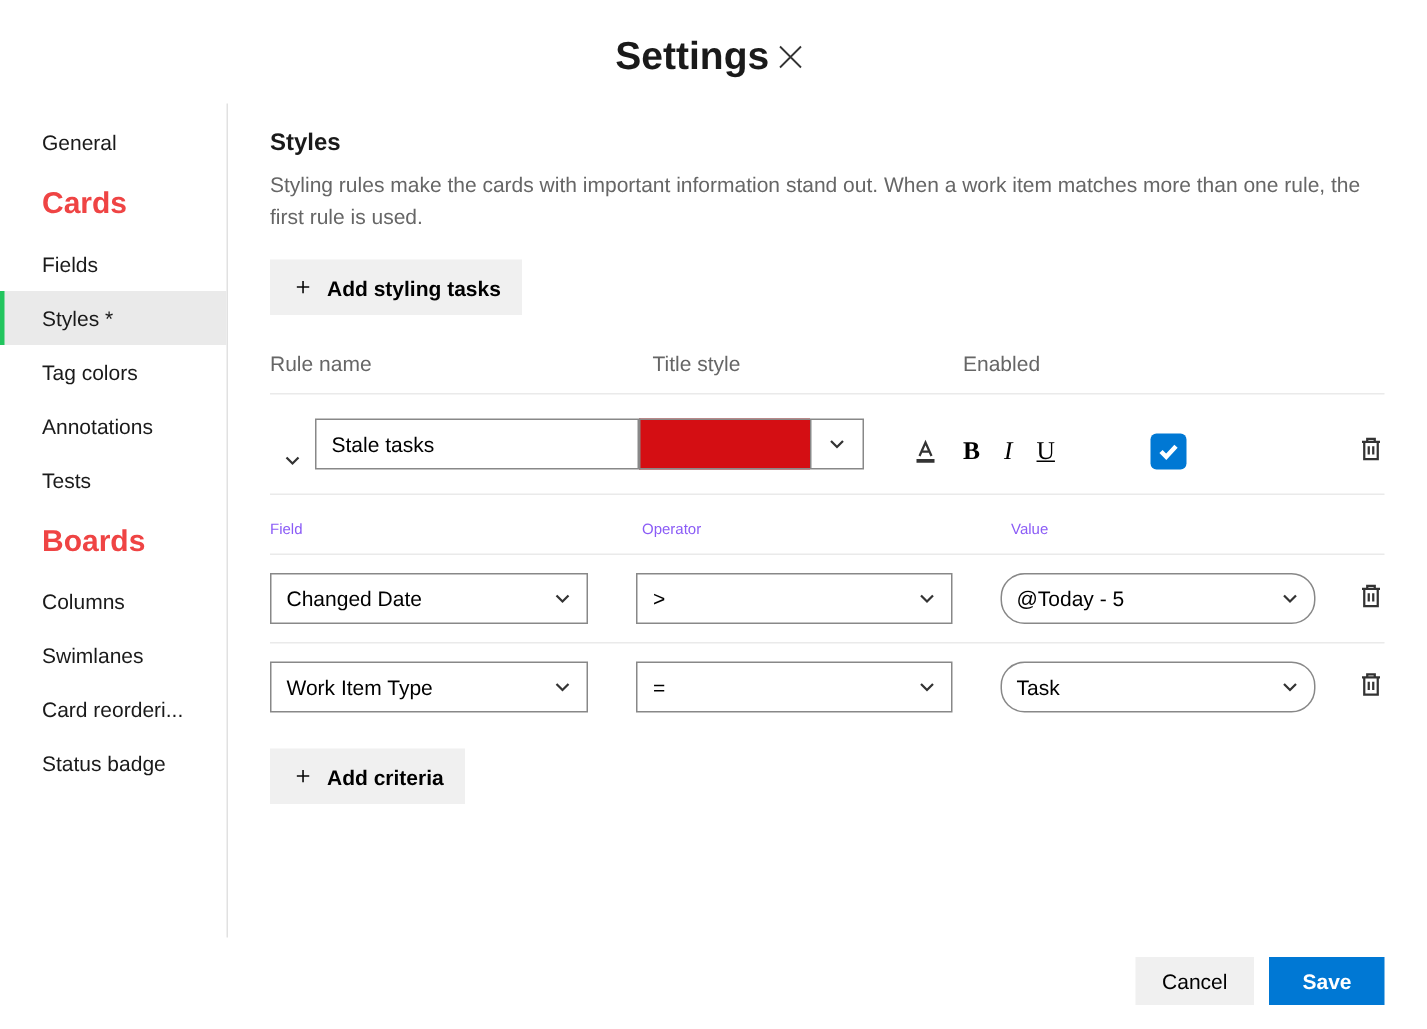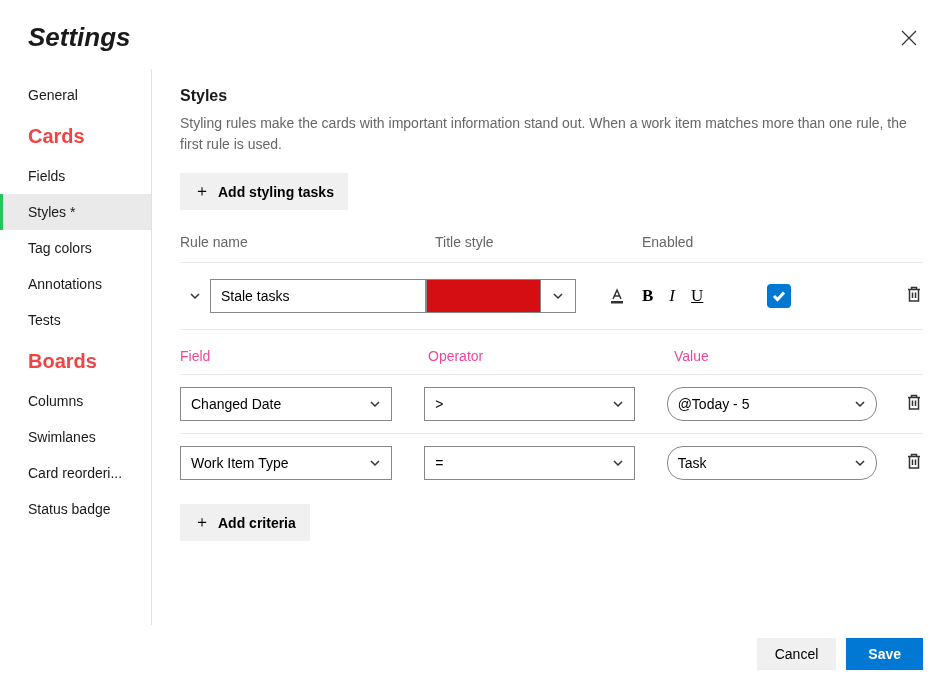--- a/index.html
+++ b/index.html
@@ -1,18 +1,18 @@
 <!DOCTYPE html>
 <html><head>
   <meta charset="utf-8">
   <style>
     * { box-sizing: border-box; margin: 0; padding: 0; font-family: 'Segoe UI', -apple-system, sans-serif; }
     body { width: 951px; height: 686px; background: #fff; position: relative; overflow: hidden; }
     
-    .header { display: flex; justify-content: space-between; align-items: center; padding: 22px 28px 16px 28px; font-style: italic; }
+    .header { display: flex; justify-content: center; align-items: center; padding: 22px 28px 16px 28px; }
     .header h1 { font-size: 26px; font-weight: 600; color: #1a1a1a; }
     .close-btn { background: none; border: none; cursor: pointer; padding: 6px; display: flex; align-items: center; justify-content: center; }
     .close-btn svg { width: 16px; height: 16px; }
     
     .body { display: flex; height: calc(100% - 130px); }
     
     .sidebar { width: 152px; border-right: 1px solid #e1e1e1; padding-top: 8px; }
     .sidebar-section-title { font-size: 20px; font-weight: 600; color: #ef4444; padding: 12px 0 10px 28px; }
     .sidebar-item { padding: 10px 0 10px 28px; font-size: 14px; color: #1a1a1a; cursor: pointer; white-space: nowrap; overflow: hidden; text-overflow: ellipsis; }
     .sidebar-item.active { background: #eaeaea; border-left: 3px solid #22c55e; padding-left: 25px; font-weight: 400; }
@@ -23,39 +23,39 @@
     
     .add-btn { display: inline-flex; align-items: center; gap: 8px; background: #f0f0f0; border: none; padding: 8px 14px; font-size: 14px; font-weight: 600; cursor: pointer; }
     .plus { font-size: 16px; font-weight: 400; }
     
     .rule-header-row { display: flex; gap: 17px; margin-top: 24px; padding-bottom: 12px; font-size: 14px; color: #666; }
     .col-name { width: 238px; }
     .col-color { width: 186px; }
     .col-title { width: 190px; }
     .col-enabled { width: 90px; }
     
-    .rule-row { display: flex; align-items: center; padding: 16px 0; border-bottom: 1px solid #eaeaea; border-top: 1px solid #eaeaea; }
+    .rule-row { display: flex; align-items: flex-end; padding: 16px 0; border-bottom: 1px solid #eaeaea; border-top: 1px solid #eaeaea; }
     .expand-chevron { width: 30px; display: flex; justify-content: center; cursor: pointer; font-size: 12px; color: #333; }
     .name-input { width: 216px; height: 34px; border: 1px solid #888; padding: 0 10px; font-size: 14px; }
     .color-combo { display: flex; margin-left: 0; }
     .color-swatch { width: 114px; height: 34px; background: #d40e13; border: 1px solid #888; border-right: none; }
     .color-drop { width: 36px; height: 34px; border: 1px solid #888; background: #fff; display: flex; align-items: center; justify-content: center; cursor: pointer; }
     
     .title-style-group { display: flex; gap: 12px; margin-left: 30px; align-items: center; }
     .ts-btn { background: none; border: none; cursor: pointer; font-size: 16px; font-family: 'Times New Roman', serif; padding: 2px; display: flex; align-items: center; }
     .ts-btn svg { width: 18px; height: 18px; }
     
     .enabled-cell { margin-left: 62px; }
     .checkbox-on { width: 24px; height: 24px; background: #0078d4; border-radius: 4px; display: flex; align-items: center; justify-content: center; cursor: pointer; }
     .checkbox-on svg { width: 14px; height: 14px; stroke: #fff; stroke-width: 3; fill: none; }
     
     .trash-cell { margin-left: auto; cursor: pointer; }
     .trash-cell svg { width: 18px; height: 18px; stroke: #333; fill: none; stroke-width: 1.5; }
     
-    .criteria-header { display: flex; margin-top: 18px; padding-bottom: 10px; font-size: 14px; color: #ec4899; }
+    .criteria-header { display: flex; margin-top: 18px; padding-bottom: 10px; font-size: 10px; color: #8b5cf6; }
     .crit-field { width: 248px; }
     .crit-op { width: 246px; }
     .crit-val { width: 220px; }
     
     .criteria-row { display: flex; align-items: center; gap: 0; padding: 12px 0; border-top: 1px solid #eaeaea; }
     .select-box { height: 34px; border: 1px solid #888; background: #fff; display: flex; align-items: center; justify-content: space-between; padding: 0 10px; font-size: 14px; cursor: pointer; }
     .sel-field { width: 216px; margin-right: 32px; }
     .sel-op { width: 214px; margin-right: 32px; }
     .sel-val { width: 214px; border-radius: 16px; }
     

